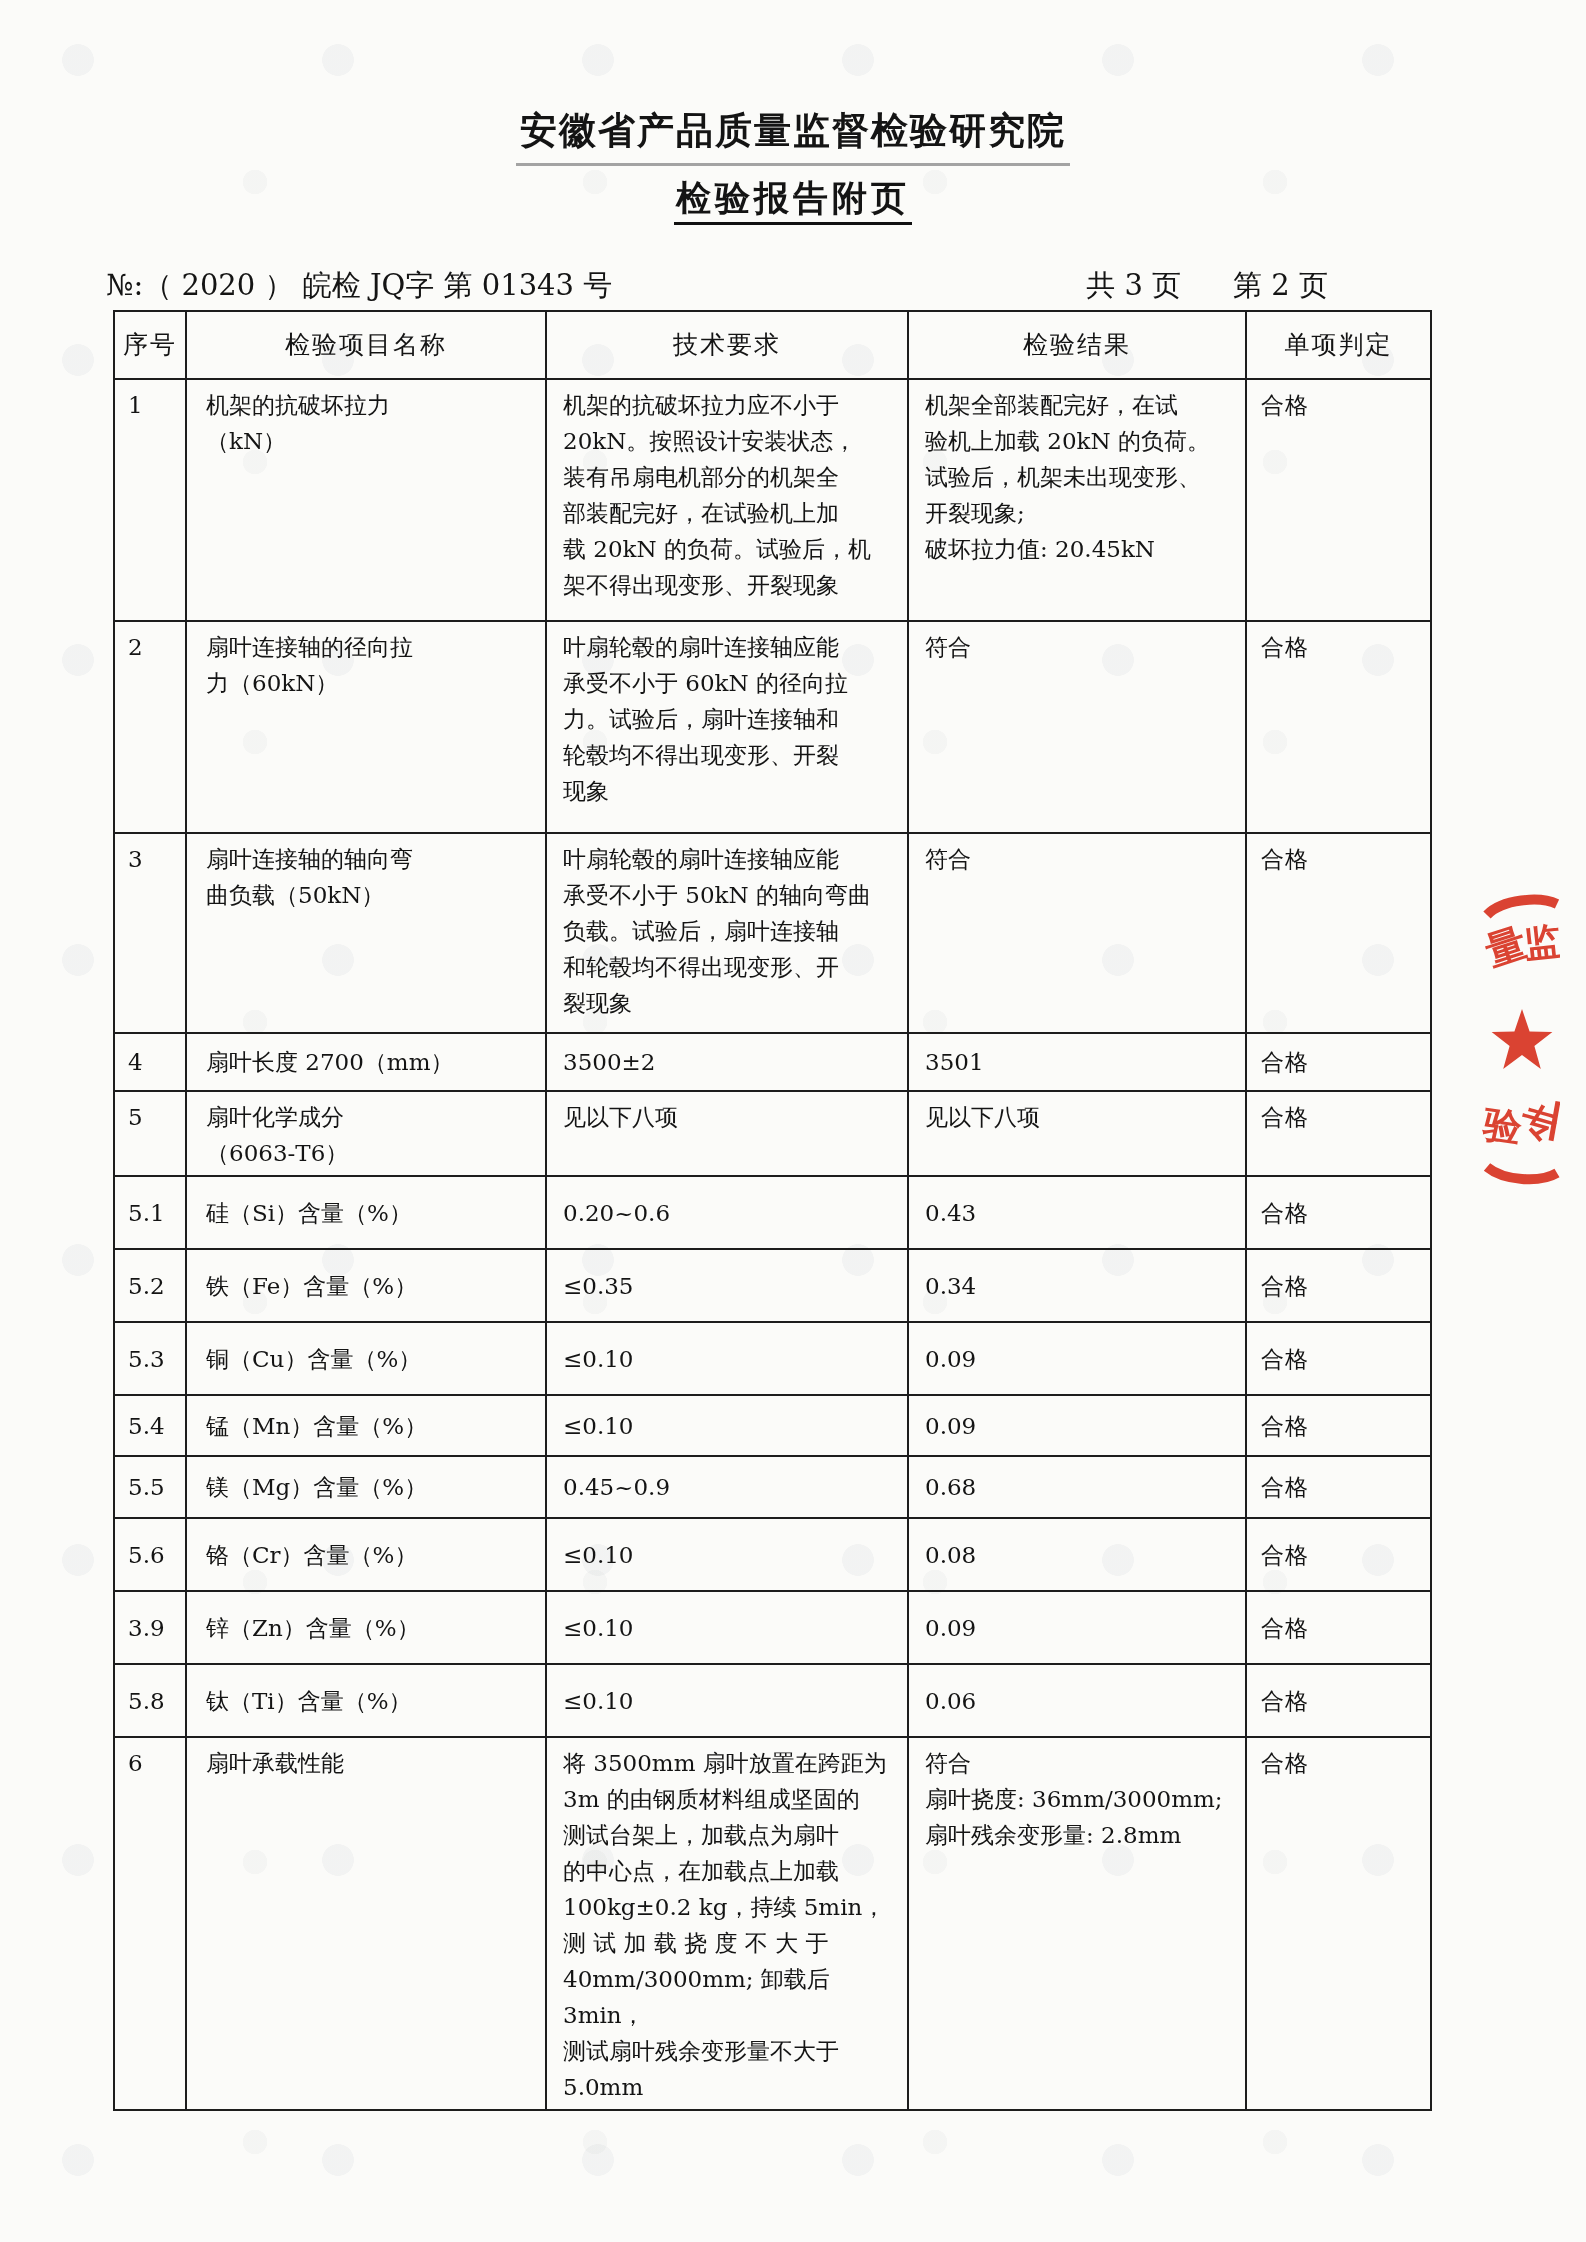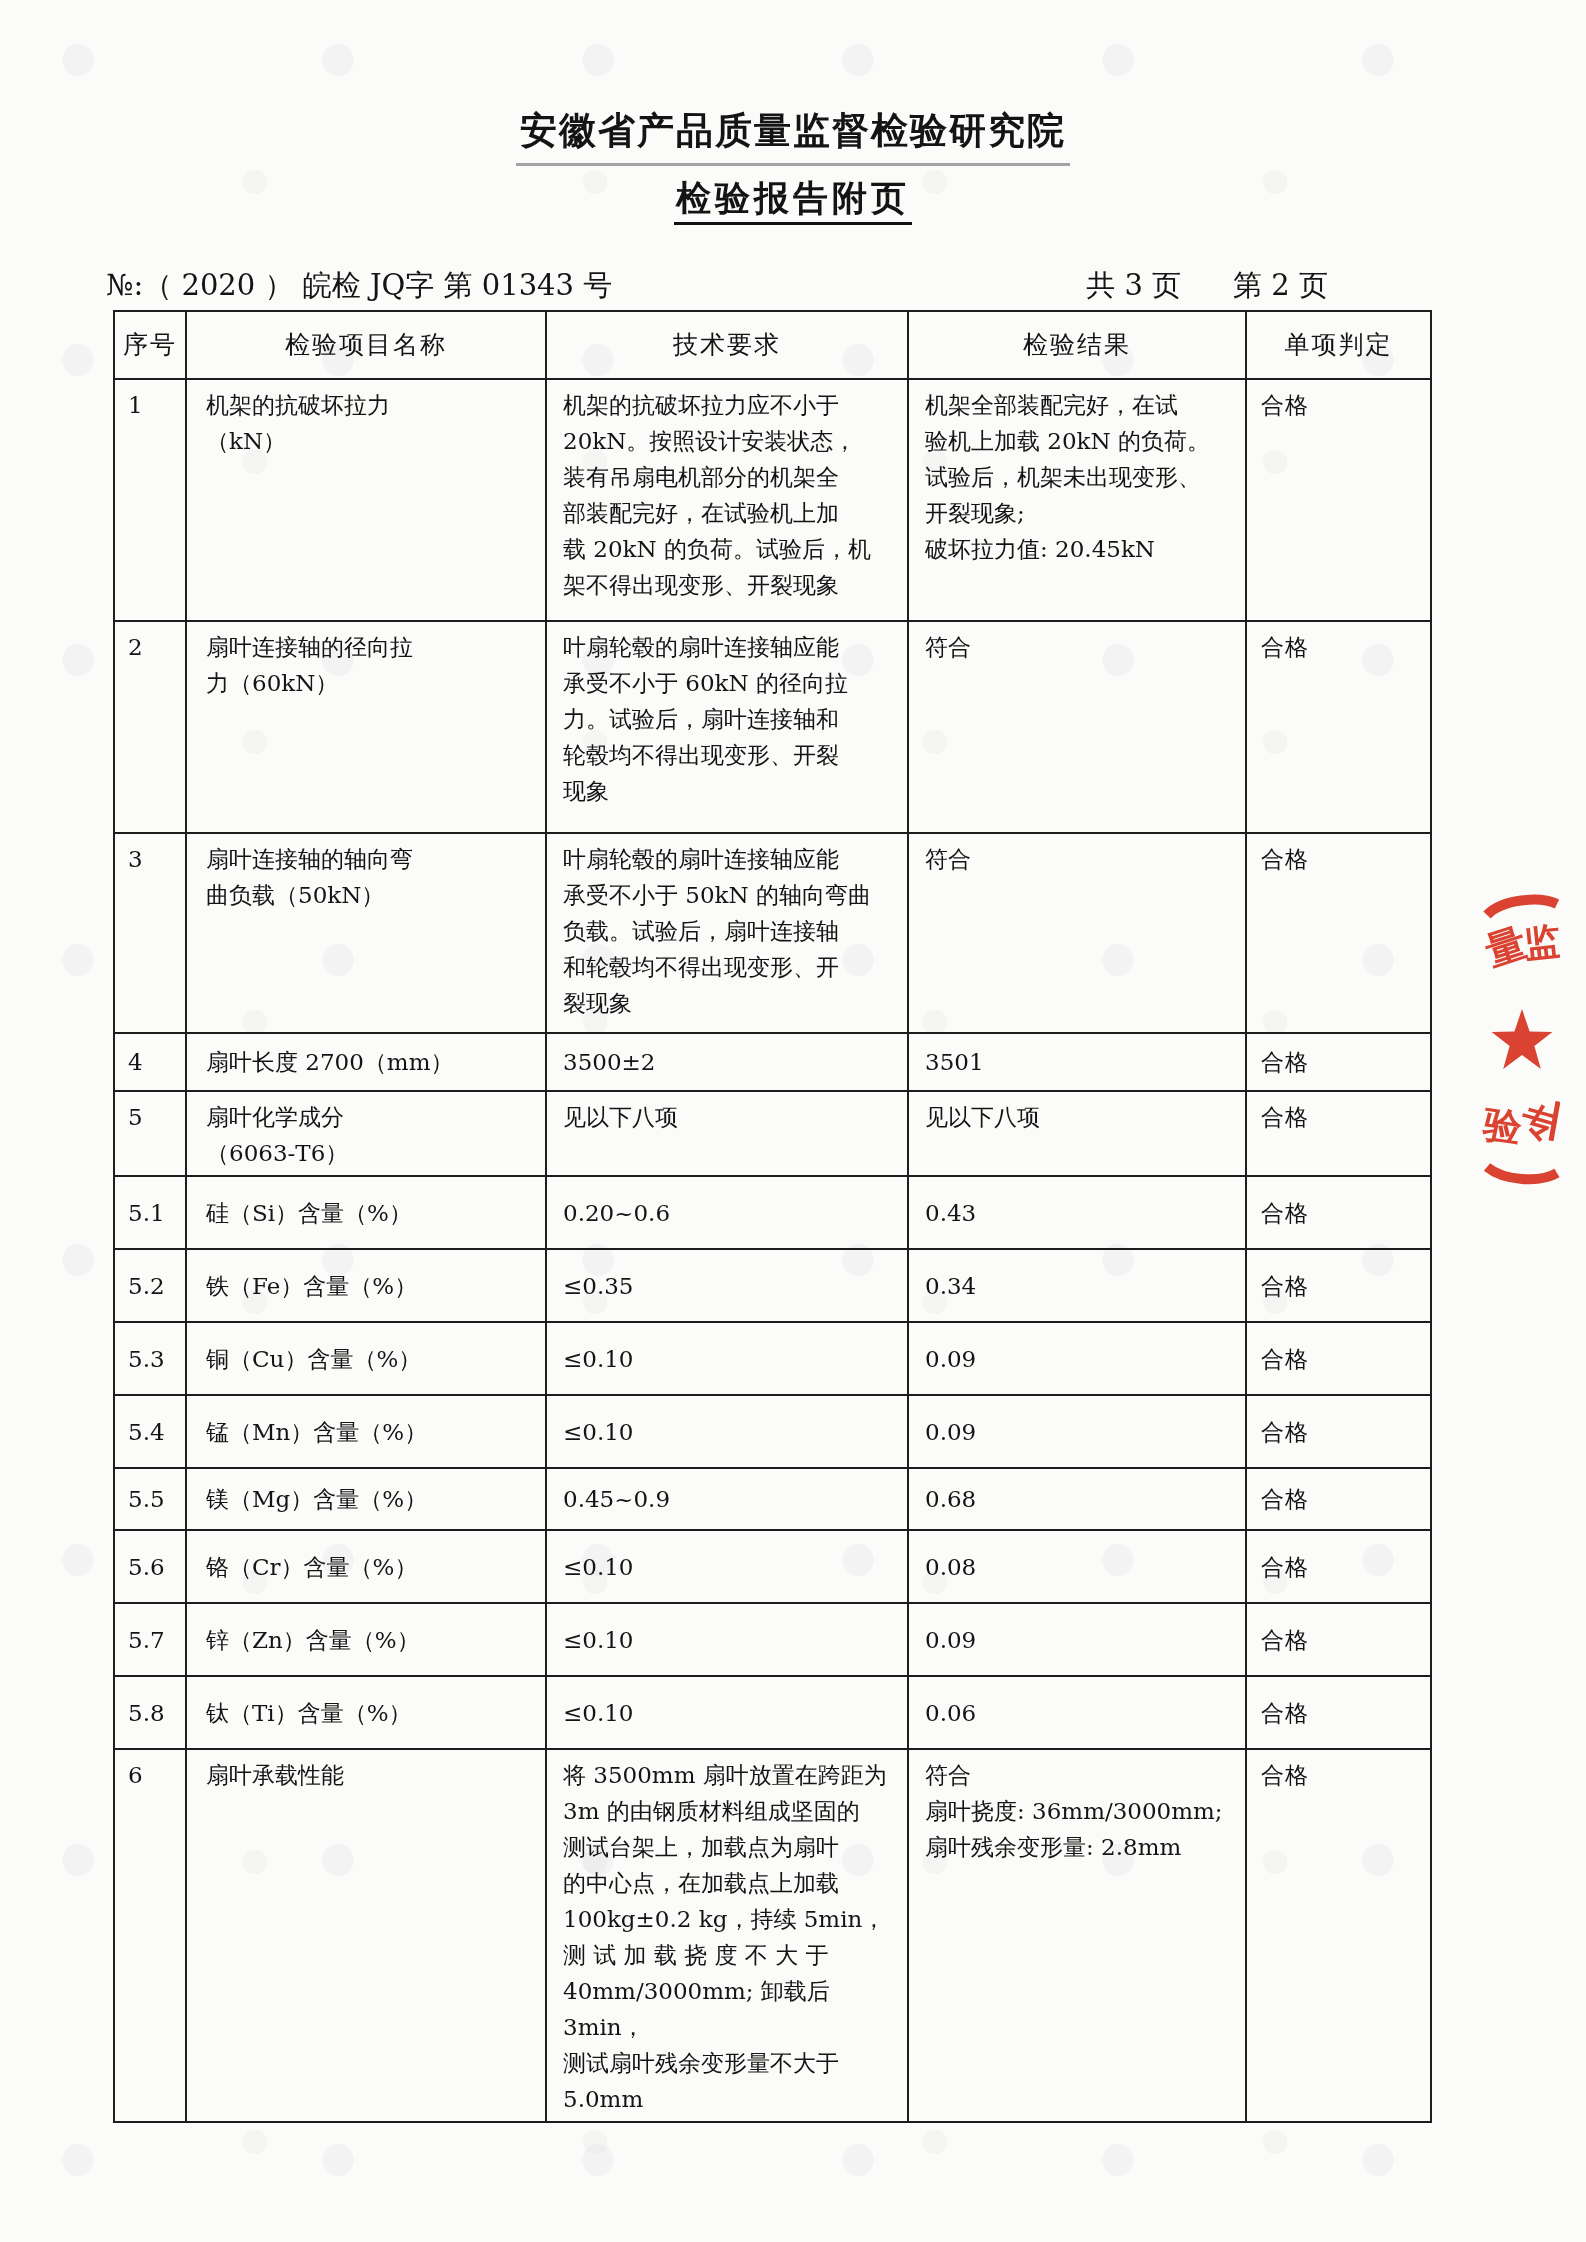--- a/index.html
+++ b/index.html
@@ -175,21 +175,21 @@
     <td class="res-cell">0.34</td>
     <td class="jdg-cell">合格</td>
   </tr>
   <tr class="single" style="height:73px">
     <td class="no-cell">5.3</td>
     <td class="item-cell">铜（Cu）含量（%）</td>
     <td class="req-cell">≤0.10</td>
     <td class="res-cell">0.09</td>
     <td class="jdg-cell">合格</td>
   </tr>
-  <tr class="single" style="height:73px">
+  <tr class="single" style="height:61px">
     <td class="no-cell">5.4</td>
     <td class="item-cell">锰（Mn）含量（%）</td>
     <td class="req-cell">≤0.10</td>
     <td class="res-cell">0.09</td>
     <td class="jdg-cell">合格</td>
   </tr>
   <tr class="single" style="height:62px">
     <td class="no-cell">5.5</td>
     <td class="item-cell">镁（Mg）含量（%）</td>
     <td class="req-cell">0.45~0.9</td>
@@ -197,21 +197,21 @@
     <td class="jdg-cell">合格</td>
   </tr>
   <tr class="single" style="height:73px">
     <td class="no-cell">5.6</td>
     <td class="item-cell">铬（Cr）含量（%）</td>
     <td class="req-cell">≤0.10</td>
     <td class="res-cell">0.08</td>
     <td class="jdg-cell">合格</td>
   </tr>
   <tr class="single" style="height:73px">
-    <td class="no-cell">5.7</td>
+    <td class="no-cell">3.9</td>
     <td class="item-cell">锌（Zn）含量（%）</td>
     <td class="req-cell">≤0.10</td>
     <td class="res-cell">0.09</td>
     <td class="jdg-cell">合格</td>
   </tr>
   <tr class="single" style="height:73px">
     <td class="no-cell">5.8</td>
     <td class="item-cell">钛（Ti）含量（%）</td>
     <td class="req-cell">≤0.10</td>
     <td class="res-cell">0.06</td>

